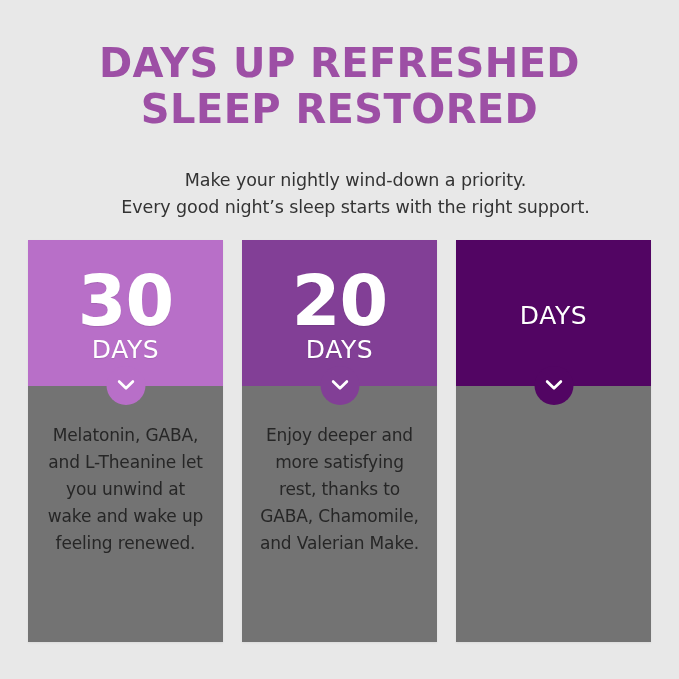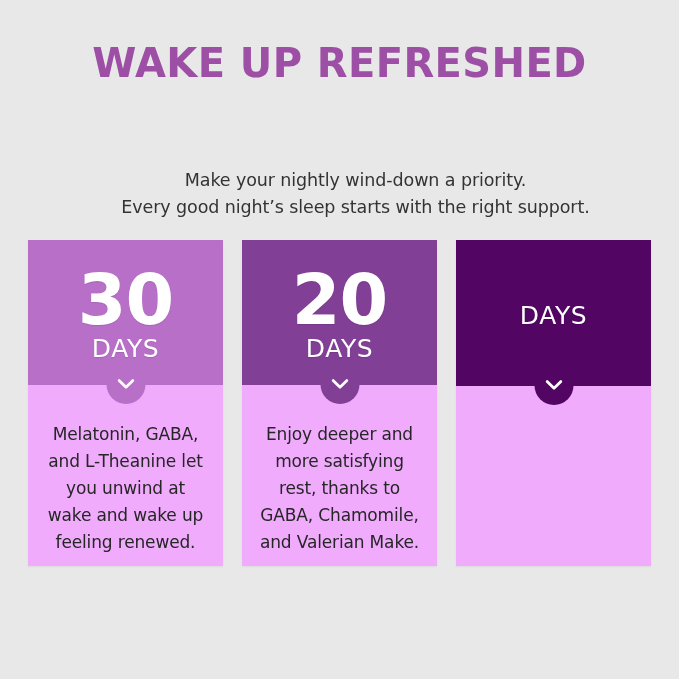--- a/index.html
+++ b/index.html
@@ -66,22 +66,22 @@
     top: 240px;
     left: 28px;
     width: 623px;
     height: 402px;
     display: flex;
     justify-content: space-between;
   }
 
   .card {
     width: 195px;
-    height: 326px;
-    background: #f0abfc;
+    height: 402px;
+    background: #737373;
     display: flex;
     flex-direction: column;
     align-items: stretch;
     position: relative;
     box-shadow: 0 1px 2px rgba(0,0,0,0.06);
   }
 
   .card-banner {
     height: 146px;
     width: 100%;
@@ -146,21 +146,22 @@
     margin: 0;
   }
 </style>
 </head>
 <body style="background: rgb(232, 232, 232);">
 
 <div id="page-root">
 
   <div class="header-block">
     <h1 class="headline" style="color: rgb(157, 79, 165);">
-      <span class="headline-line">WAKE UP REFRESHED</span>
+      <span class="headline-line">DAYS UP REFRESHED</span>
+      <span class="headline-line">SLEEP RESTORED</span>
     </h1>
   </div>
 
   <div class="subhead-block">
     <span class="subhead-line" style="color: rgb(51, 51, 51);">Make your nightly wind-down a priority.</span>
     <span class="subhead-line" style="color: rgb(51, 51, 51);">Every good night’s sleep starts with the right support.</span>
   </div>
 
   <div class="cards-row">
 

